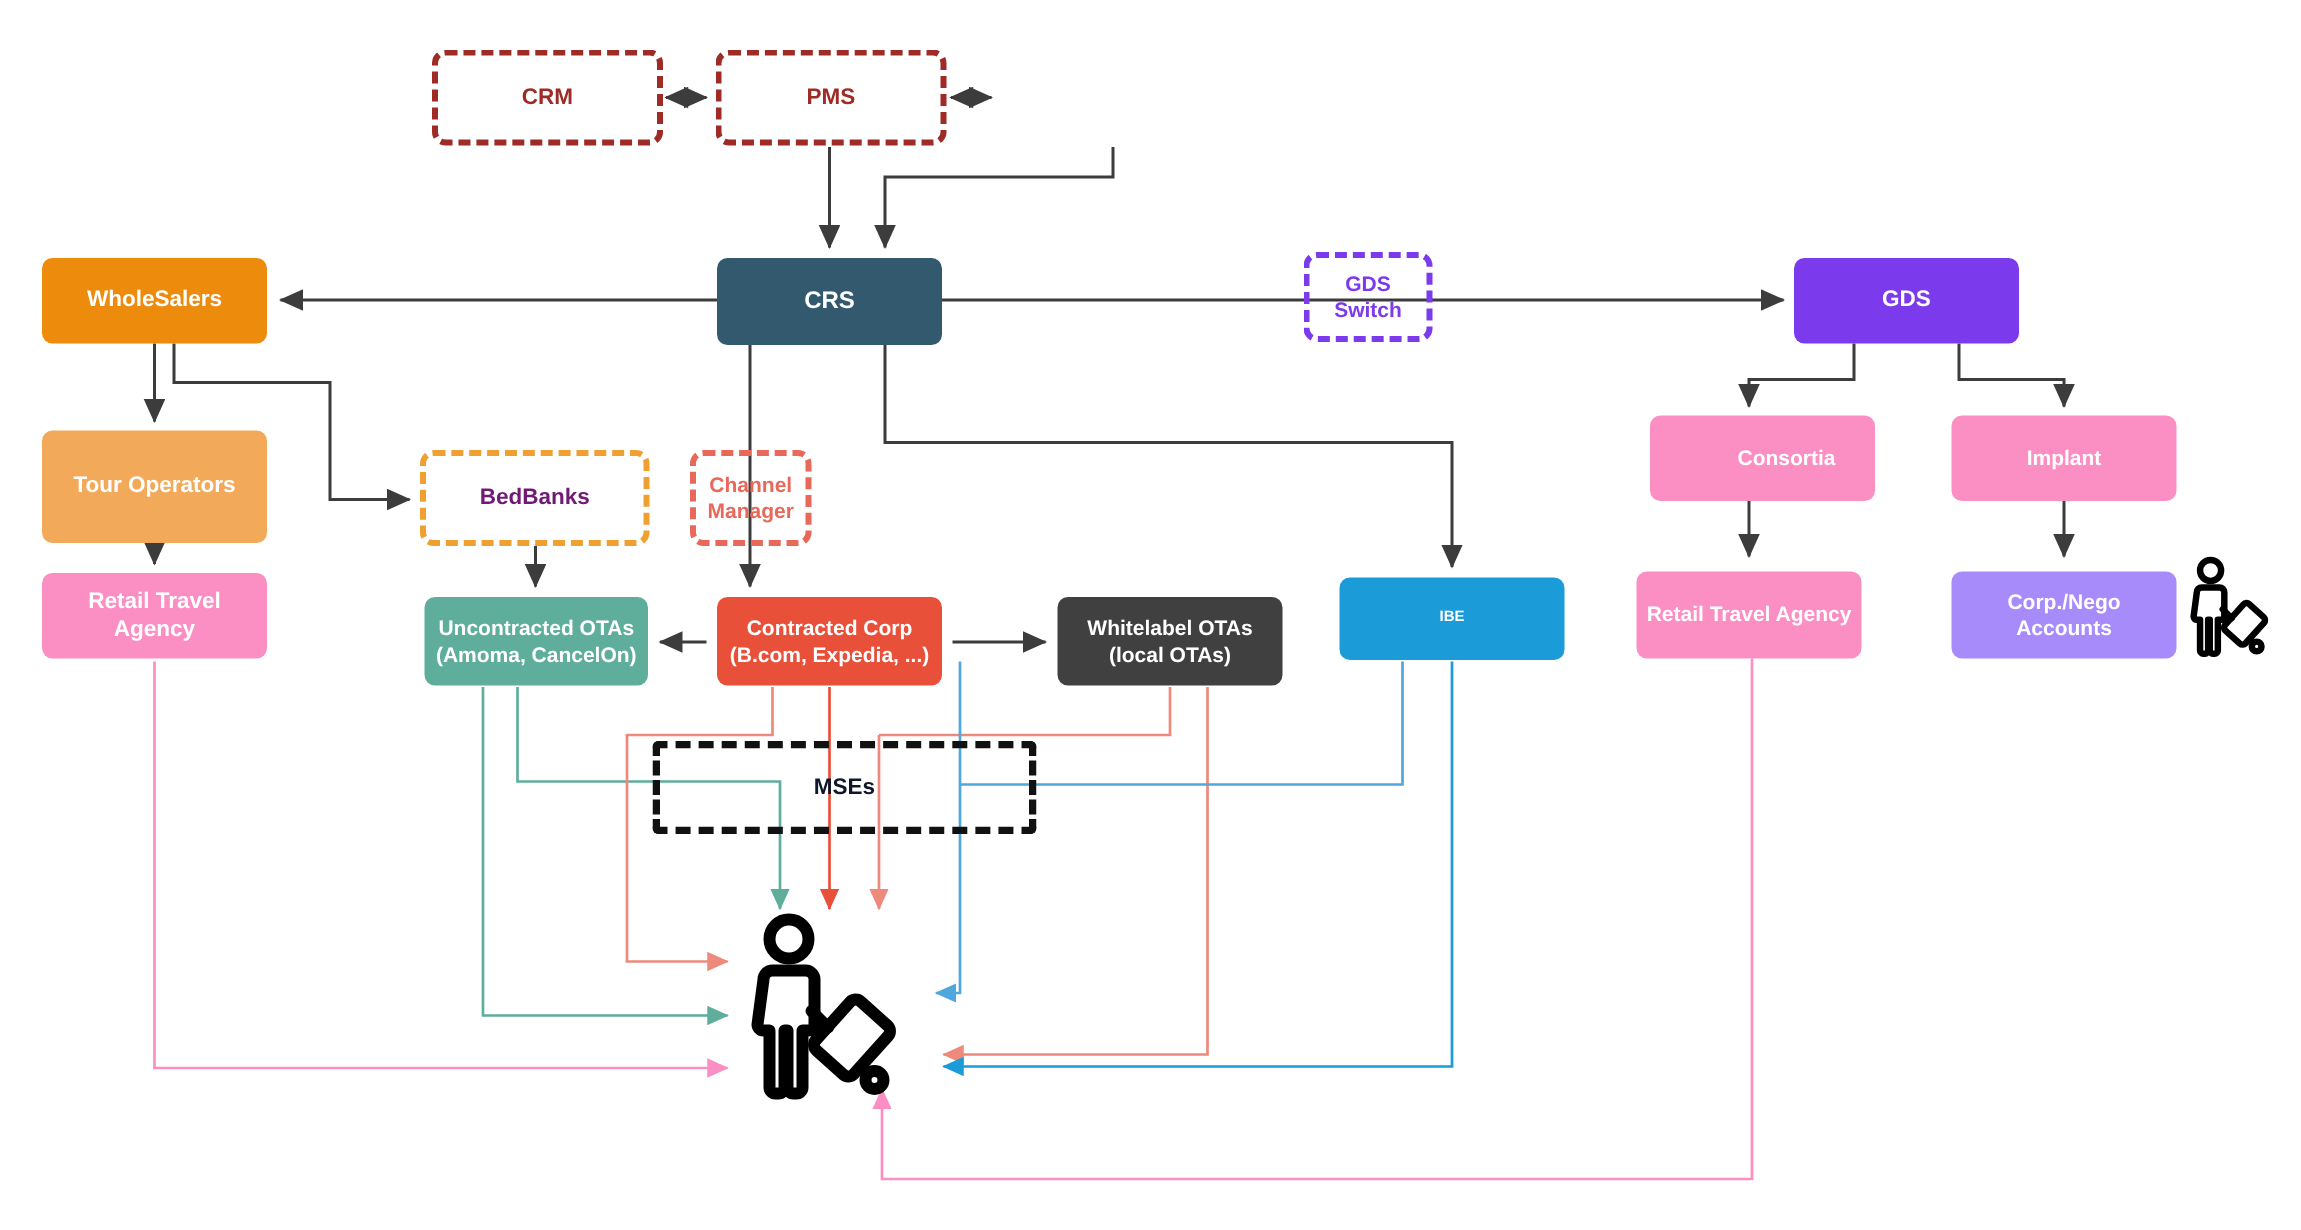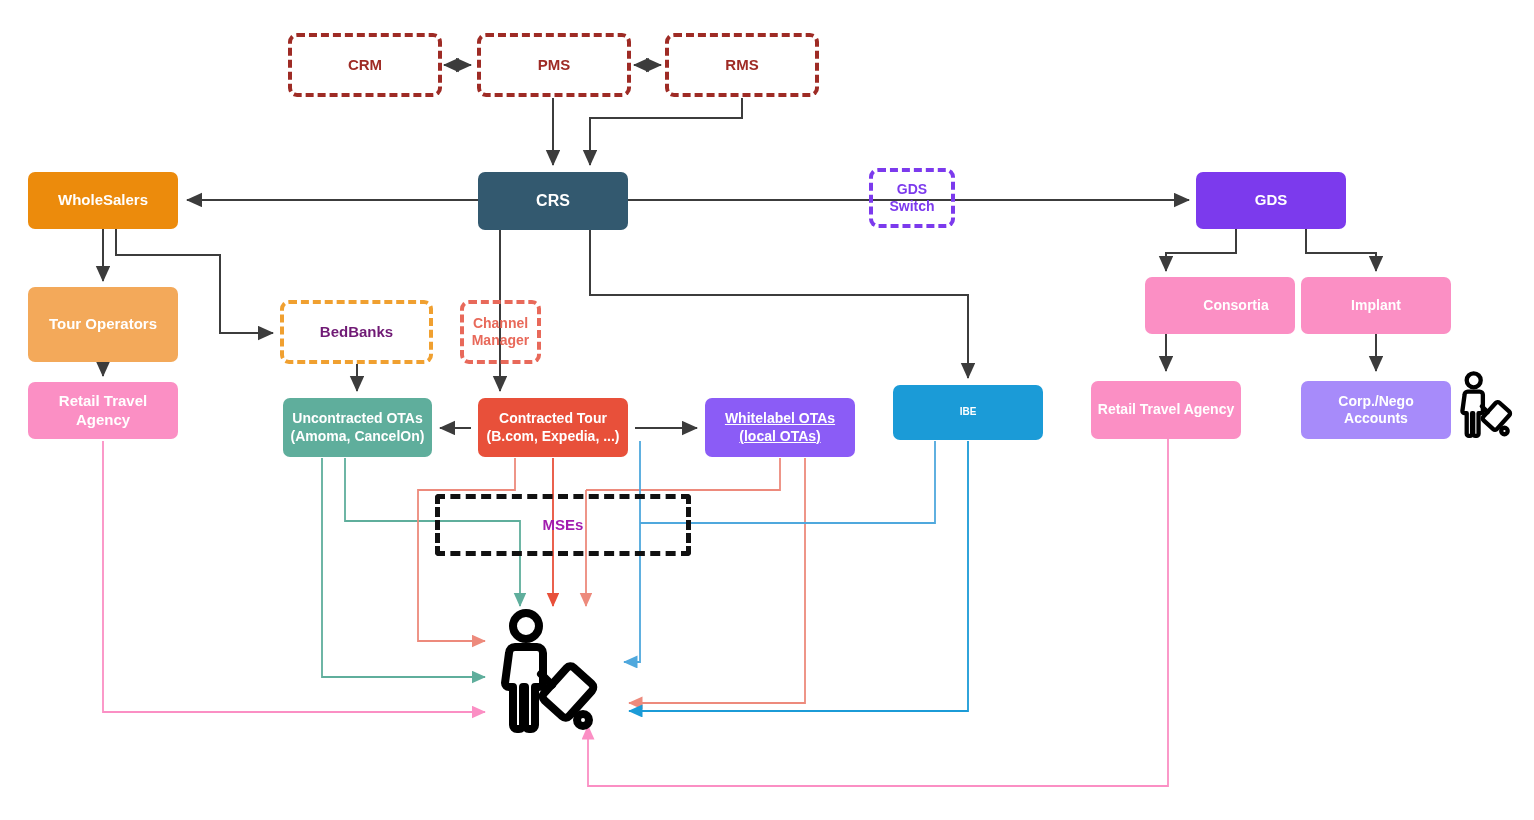--- a/index.html
+++ b/index.html
@@ -7,34 +7,34 @@
   #stage{position:relative;width:1534px;height:820px;background:#fff;overflow:hidden;border-radius:14px;}
   svg.edges{position:absolute;left:0;top:0;width:1534px;height:820px;pointer-events:none;}
   .node{position:absolute;box-sizing:border-box;display:flex;align-items:center;justify-content:center;text-align:center;border-radius:7px;font-weight:bold;line-height:1.22;}
   .node .lbl{display:block;width:100%;padding:0 6px;}
   .solid{color:#ffffff;}
   .dashed{background:transparent;border-style:dashed;border-width:4px;border-radius:9px;}
   .n-crm,.n-pms,.n-rms{border-color:#9e2b25;color:#9e2b25;font-size:15px;}
   .n-gdsswitch{border-color:#7c3aed;color:#7c3aed;font-size:14px;}
   .n-bedbanks{border-color:#f0a030;color:#701a75;font-size:15px;}
   .n-chanmgr{border-color:#e8695a;color:#e8695a;font-size:14px;}
-  .n-mses{border-color:#111111;color:#a21caf;font-size:15px;border-width:5px;border-radius:4px;}
+  .n-mses{border-color:#111111;color:#0f172a;font-size:15px;border-width:5px;border-radius:4px;}
   .n-wholesalers{background:#ec8b0c;font-size:15px;}
   .n-touroperators{background:#f3a95a;font-size:15px;}
   .n-retail-left{background:#fb8fc4;font-size:15px;}
   .n-crs{background:#33596f;font-size:16px;}
   .n-gds{background:#7c3aed;font-size:15px;}
   .n-consortia{background:#fb8fc4;font-size:14px;}
   .n-implant{background:#fb8fc4;font-size:14px;}
   .n-retail-right{background:#fb8fc4;font-size:14px;}
   .n-corp{background:#a78bfa;font-size:14px;}
   .n-ibe{background:#1b9bd7;font-size:10px;}
   .n-unc{background:#5fae9c;font-size:14px;}
   .n-con{background:#e8503a;font-size:14px;}
-  .n-white{background:#8b5cf6;font-size:14px;text-decoration:underline;}
+  .n-white{background:#404040;font-size:14px;}
   .traveler{position:absolute;}
 </style>
 </head>
 <body>
 
 <div id="stage">
 
   <svg class="edges" viewBox="0 0 1534 820">
     <defs>
       <marker id="ah-dark" markerWidth="9" markerHeight="9" refX="7.5" refY="3.6" orient="auto">
@@ -130,23 +130,20 @@
   </svg>
 
   <div class="node dashed n-crm" style="left:288px;top:33px;width:154px;height:64px;">
     <span class="lbl">CRM</span>
   </div>
 
   <div class="node dashed n-pms" style="left:477px;top:33px;width:154px;height:64px;">
     <span class="lbl">PMS</span>
   </div>
 
-  <div class="node dashed n-rms" style="left:665px;top:33px;width:154px;height:64px;">
-    <span class="lbl">RMS</span>
-  </div>
 
   <div class="node solid n-wholesalers" style="left:28px;top:172px;width:150px;height:57px;">
     <span class="lbl">WholeSalers</span>
   </div>
 
   <div class="node solid n-crs" style="left:478px;top:172px;width:150px;height:58px;text-align:center;">
     <span class="lbl">CRS</span>
   </div>
 
   <div class="node dashed n-gdsswitch" style="left:869px;top:168px;width:86px;height:60px;">
@@ -168,42 +165,42 @@
     <span class="lbl">BedBanks</span>
   </div>
 
   <div class="node dashed n-chanmgr" style="left:460px;top:300px;width:81px;height:64px;">
     <span class="lbl">
       <span>Channel</span><br>
       <span>Manager</span>
     </span>
   </div>
 
-  <div class="node solid n-consortia" style="left:1145px;top:277px;width:150px;height:57px;padding-left:32px;">
+  <div class="node solid n-consortia" style="left:1100px;top:277px;width:150px;height:57px;padding-left:32px;">
     <span class="lbl">Consortia</span>
   </div>
 
   <div class="node solid n-implant" style="left:1301px;top:277px;width:150px;height:57px;">
     <span class="lbl">Implant</span>
   </div>
 
   <div class="node solid n-retail-left" style="left:28px;top:382px;width:150px;height:57px;">
     <span class="lbl">Retail Travel Agency</span>
   </div>
 
   <div class="node solid n-unc" style="left:283px;top:398px;width:149px;height:59px;">
     <span class="lbl">
       <span>Uncontracted OTAs</span><br>
       <span>(Amoma, CancelOn)</span>
     </span>
   </div>
 
   <div class="node solid n-con" style="left:478px;top:398px;width:150px;height:59px;">
     <span class="lbl">
-      <span>Contracted Tour</span><br>
+      <span>Contracted Corp</span><br>
       <span>(B.com, Expedia, ...)</span>
     </span>
   </div>
 
   <div class="node solid n-white" style="left:705px;top:398px;width:150px;height:59px;">
     <span class="lbl">
       <span>Whitelabel OTAs</span><br>
       <span>(local OTAs)</span>
     </span>
   </div>

